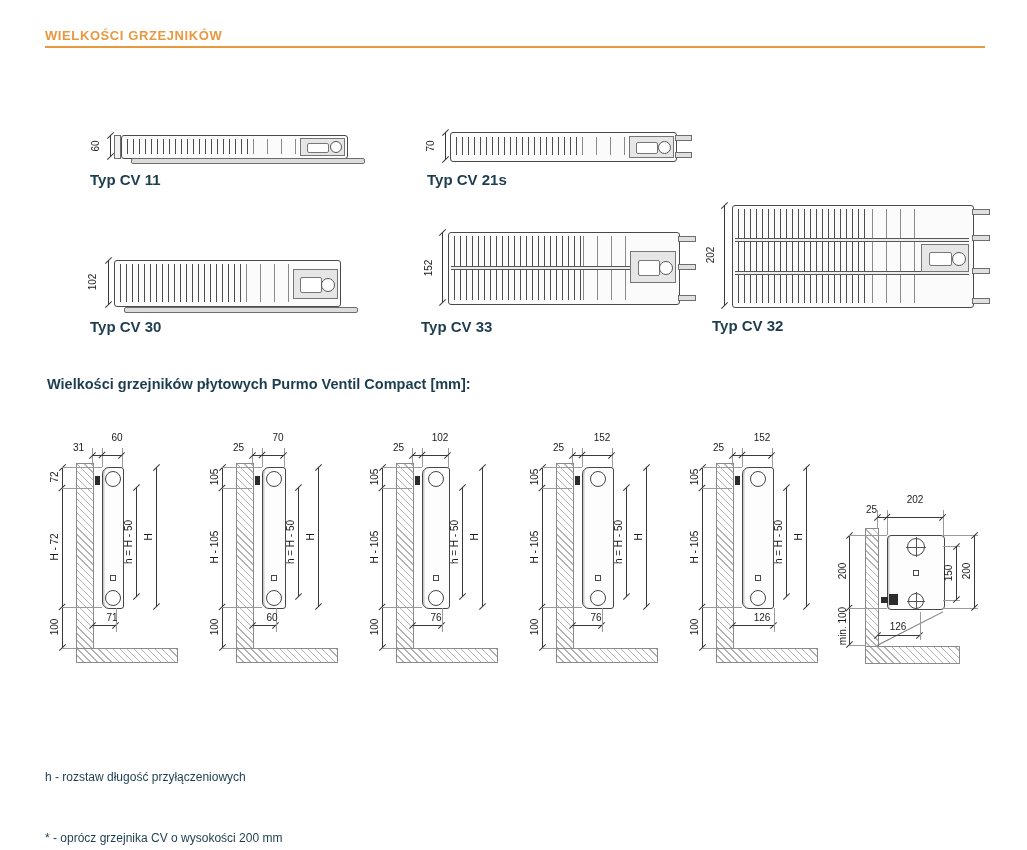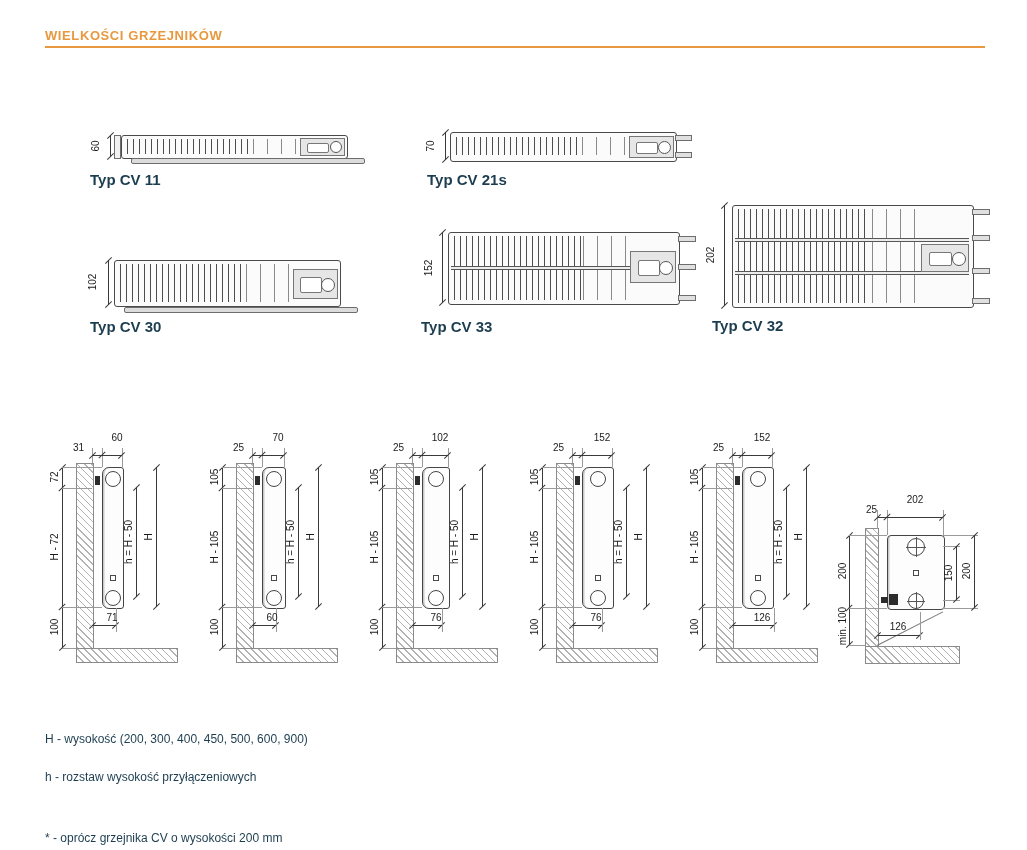--- a/index.html
+++ b/index.html
@@ -138,20 +138,21 @@
         <div class="vb-c" style="right:2px;top:7px;width:12px;height:12px;"></div>
       </div>
     </div>
     <div class="stub" style="left:272px;top:9px;width:16px;"></div>
     <div class="stub" style="left:272px;top:35px;width:16px;"></div>
     <div class="stub" style="left:272px;top:68px;width:16px;"></div>
     <div class="stub" style="left:272px;top:98px;width:16px;"></div>
   </div>
   <div class="typ" style="left:712px;top:317px;">Typ CV 32</div>
 
+  <div class="sec-head">Wielkości grzejników płytowych Purmo Ventil Compact [mm]:</div>
 
   <div class="sv" style="left:40px;top:420px;">
     <div class="wall" style="left:36px;top:43px;width:16px;height:197px;"></div>
     <div class="wall" style="left:36px;top:228px;width:100px;height:13px;"></div>
     <div class="rad" style="left:62px;top:47px;width:20px;height:140px;"></div>
     <div class="circ" style="left:65px;top:51px;width:14px;height:14px;"></div>
     <div class="circ" style="left:65px;top:170px;width:14px;height:14px;"></div>
     <div class="sq" style="left:70px;top:155px;"></div>
     <div class="vent" style="left:55px;top:56px;width:5px;height:9px;"></div>
     <div class="ext" style="left:52px;top:28px;width:1px;height:15px;"></div>
@@ -352,17 +353,16 @@
     <div class="dimv" style="left:126px;top:86px;height:54px;"></div>
     <span class="rlab" style="left:118px;top:113px;">150</span>
     <div class="dimv" style="left:144px;top:75px;height:73px;"></div>
     <span class="rlab" style="left:136px;top:111px;">200</span>
     <div class="ext" style="left:47px;top:185px;width:74px;height:1px;background:#777;transform:rotate(-27deg);transform-origin:left center;"></div>
     <div class="dimh" style="left:47px;top:175px;width:43px;"></div>
     <div class="ext" style="left:90px;top:152px;width:1px;height:28px;"></div>
     <span class="clab" style="left:68px;top:161px;">126</span>
   </div>
 
-  <div class="legend-line" style="top:732px;">H - wysokość (200, 300, 400, 450, 500, 600, 900)</div>
-  <div class="legend-line" style="top:770px;">h - rozstaw wysokość przyłączeniowych</div>
+  <div class="legend-line" style="top:770px;">h - rozstaw długość przyłączeniowych</div>
   <div class="legend-line" style="top:831px;">* - oprócz grzejnika CV o wysokości 200 mm</div>
 
 </div>
 
 </body></html>

